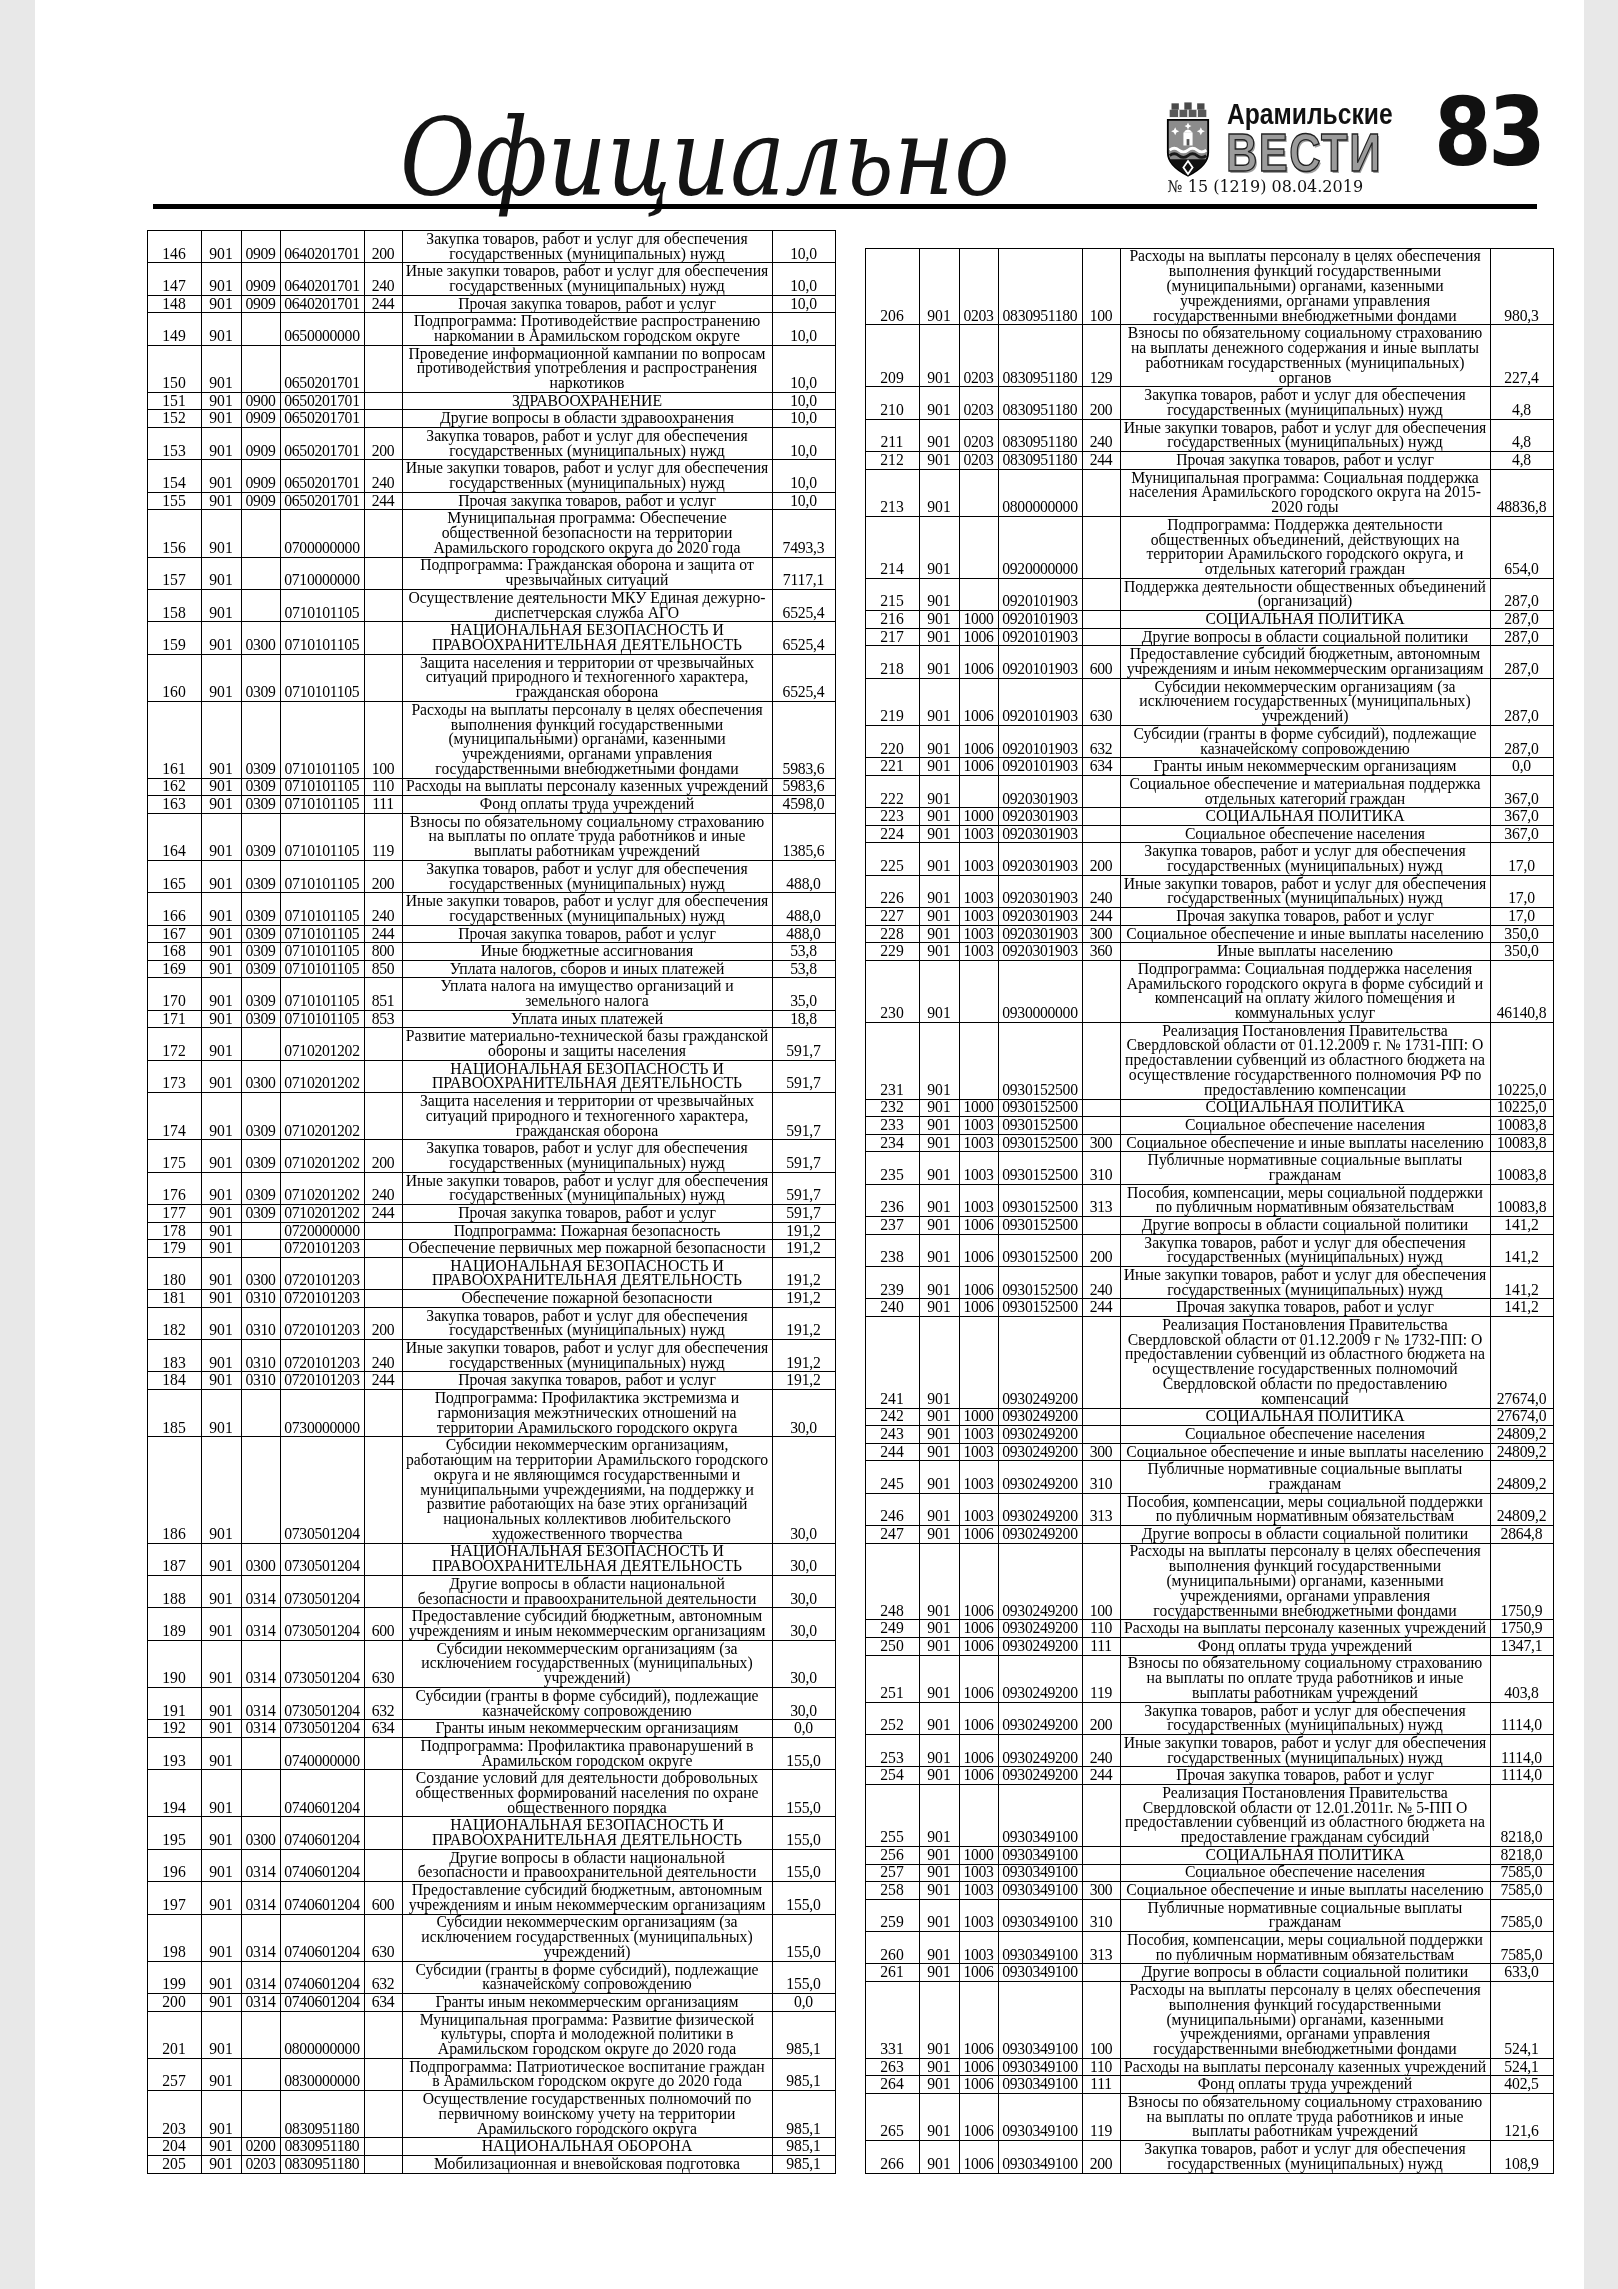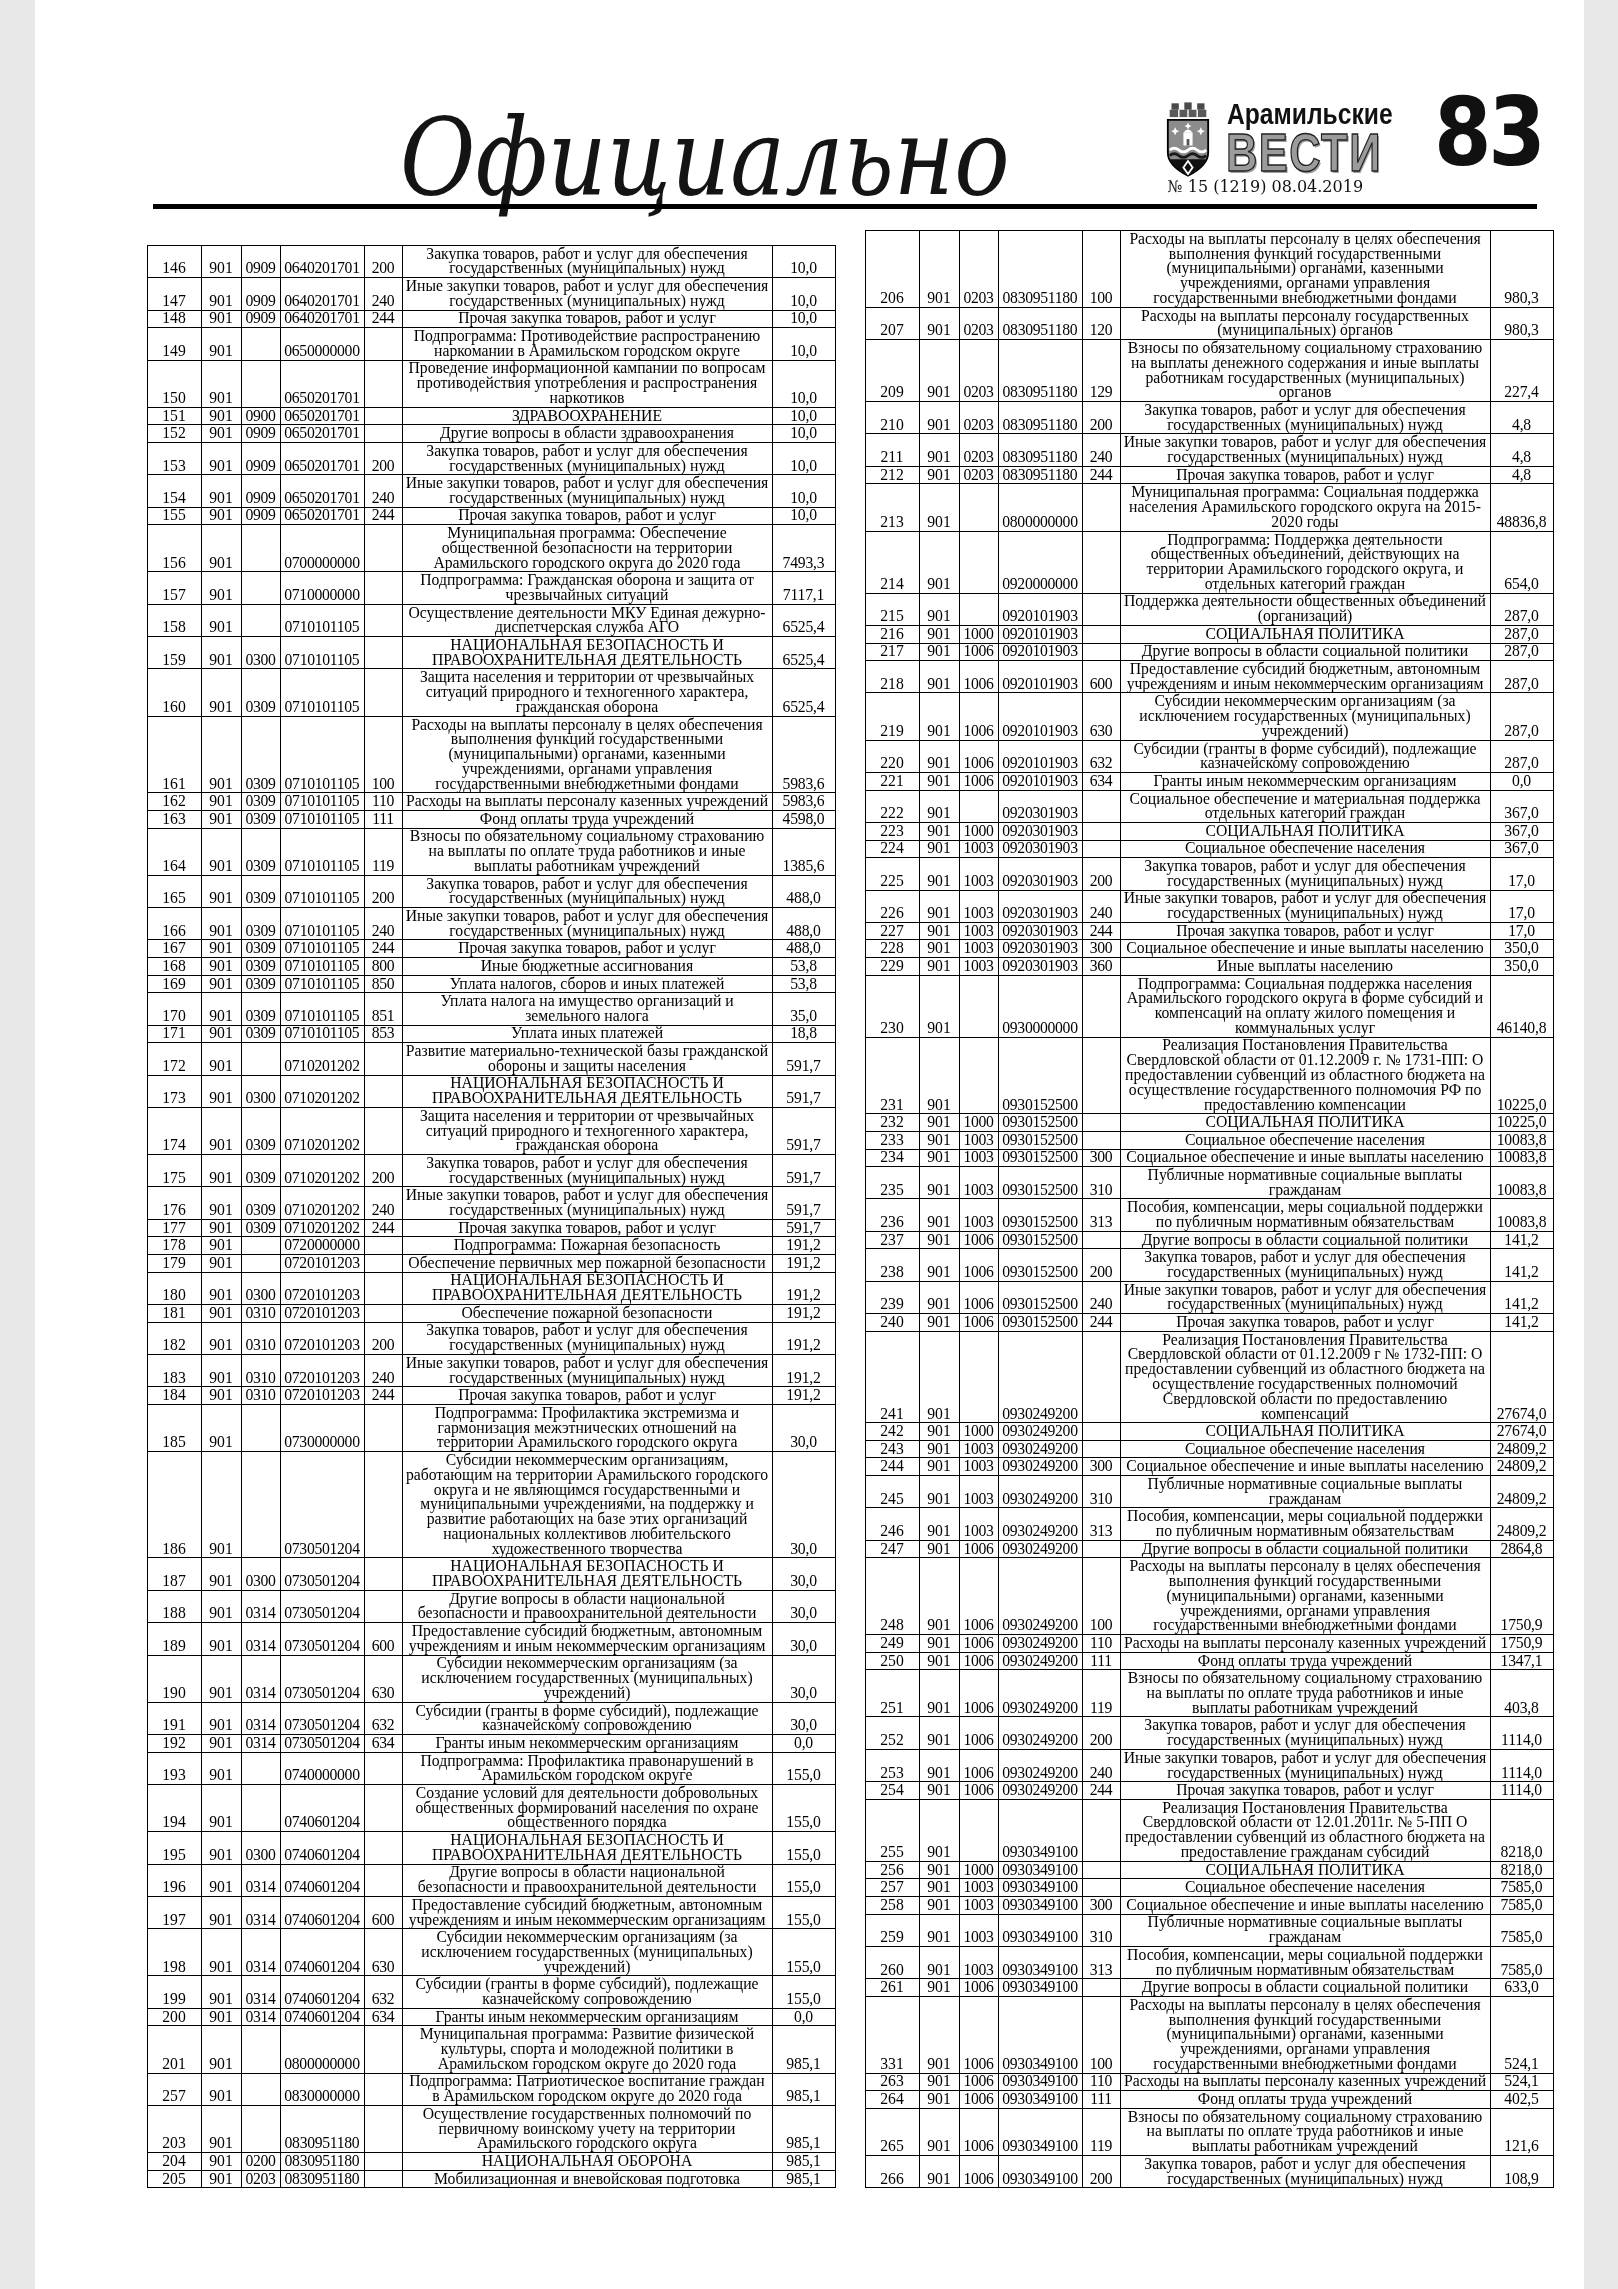--- a/index.html
+++ b/index.html
@@ -653,29 +653,20 @@
           <tr>
             <td class="c0">206</td>
             <td class="c1">901</td>
             <td class="c2">0203</td>
             <td class="c3">0830951180</td>
             <td class="c4">100</td>
             <td class="c5">Расходы на выплаты персоналу в целях обеспечения выполнения функций государственными (муниципальными) органами, казенными учреждениями, органами управления государственными внебюджетными фондами</td>
             <td class="c6">980,3</td>
           </tr>
           <tr>
-            <td class="c0">207</td>
-            <td class="c1">901</td>
-            <td class="c2">0203</td>
-            <td class="c3">0830951180</td>
-            <td class="c4">120</td>
-            <td class="c5">Расходы на выплаты персоналу государственных (муниципальных) органов</td>
-            <td class="c6">980,3</td>
-          </tr>
-          <tr>
             <td class="c0">209</td>
             <td class="c1">901</td>
             <td class="c2">0203</td>
             <td class="c3">0830951180</td>
             <td class="c4">129</td>
             <td class="c5">Взносы по обязательному социальному страхованию на выплаты денежного содержания и иные выплаты работникам государственных (муниципальных) органов</td>
             <td class="c6">227,4</td>
           </tr>
           <tr>
             <td class="c0">210</td>

